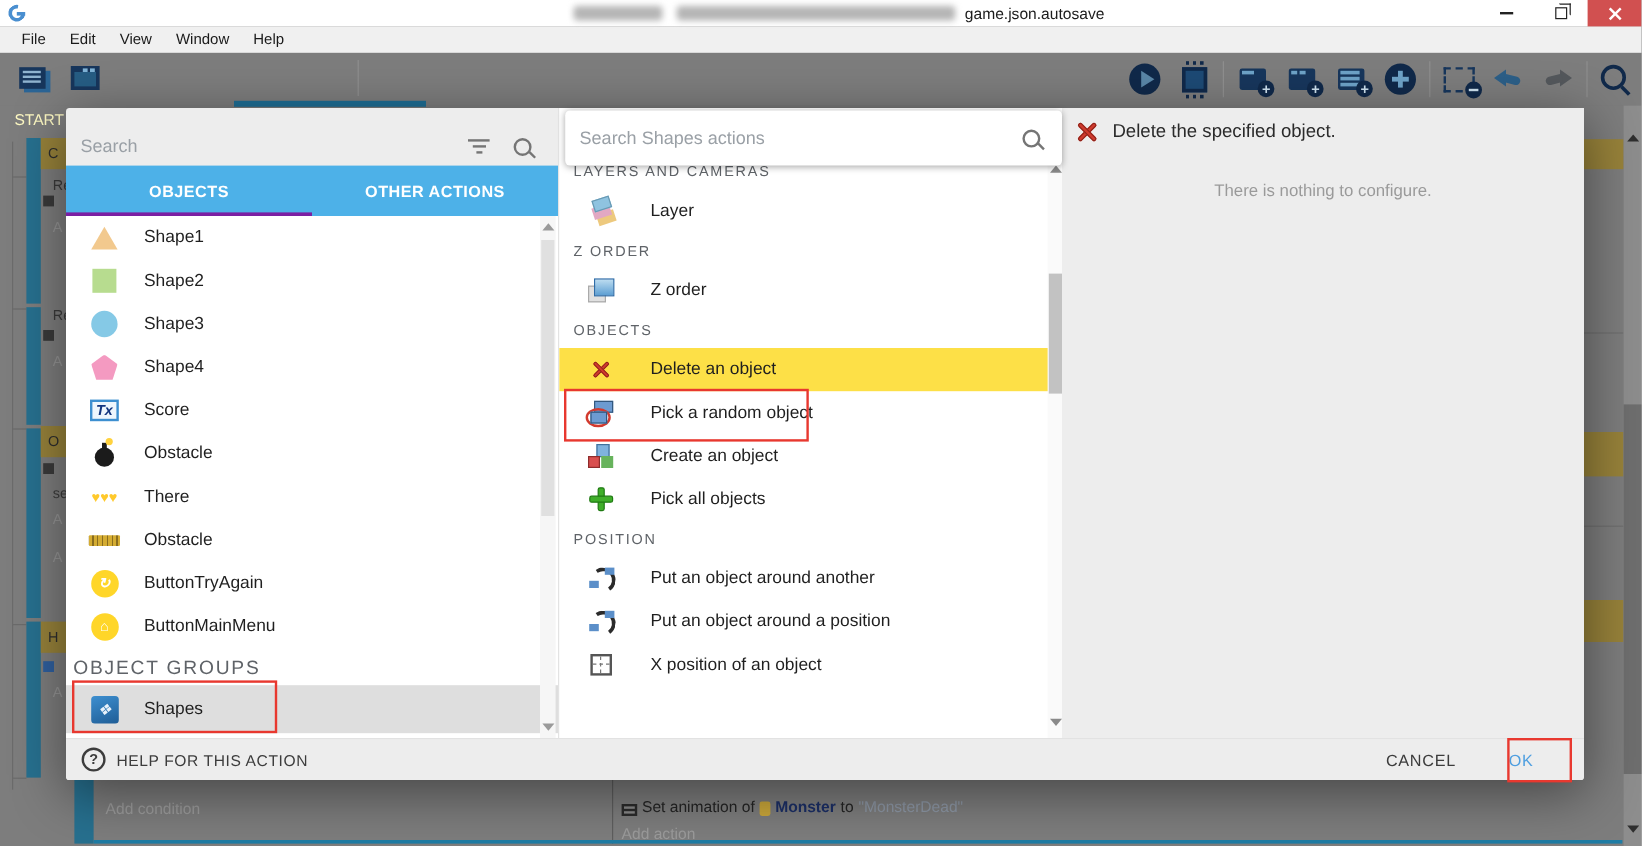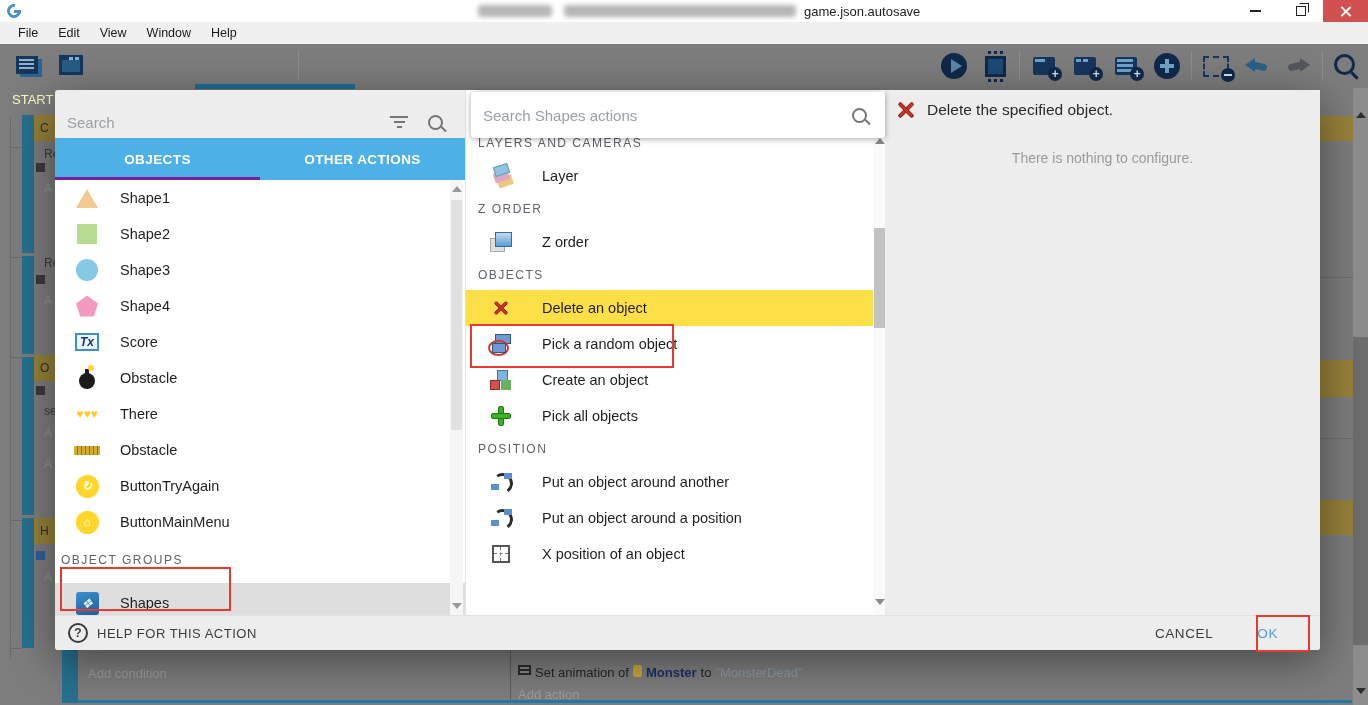--- a/index.html
+++ b/index.html
@@ -72,21 +72,21 @@
   .tick{position:absolute;left:10px;width:12px;height:1px;background:#6b6b6b}
   .teal-col{position:absolute;left:22px;width:12px;background:#27708f}
   .ychip{position:absolute;left:34px;width:21px;height:26px;background:#97823a;color:#2e2e2e;font-size:12px;display:flex;align-items:center;padding-left:6px;box-sizing:border-box}
   .frag{position:absolute;left:44px;font-size:12px;color:#3a3a3a}
   .frag.dim{color:#949494}
   .mini-ic{position:absolute;left:36px;width:9px;height:9px;background:#3a3a3a}
   .mini-ic.blue{background:#2f5f9e}
   .bb-teal{position:absolute;left:62px;top:650px;width:16px;height:53px;background:#27708f}
   .bb-addcond{position:absolute;left:88px;top:666px;font-size:13px;color:#9c9c9c}
   .bb-divider{position:absolute;left:510px;top:650px;width:1px;height:53px;background:#5e5e5e}
-  .bb-action{position:absolute;left:518px;top:665px;font-size:13px;color:#242424;display:flex;align-items:flex-start;gap:4px}
+  .bb-action{position:absolute;left:518px;top:665px;font-size:13px;color:#242424;display:flex;align-items:flex-end;gap:4px}
   .anim-ic{width:13px;height:10px;background:#2b2b2b;position:relative}
   .anim-ic::after{content:'';position:absolute;left:2px;top:2px;width:9px;height:2px;background:#888;box-shadow:0 4px 0 #888}
   .monster-ic{width:9px;height:12px;background:#caa73a;border-radius:2px}
   .obj-name{font-weight:bold;color:#1c2f66}
   .anim-val{color:#8e98a6}
   .bb-addaction{position:absolute;left:518px;top:687px;font-size:13px;color:#9c9c9c}
   .bb-bottomline{position:absolute;left:78px;top:700px;right:16px;height:3px;background:#1f7ca4}
   .r-yellow{position:absolute;left:1320px;width:33px;background:#97823a}
   .r-line{position:absolute;left:1320px;width:33px;height:1px;background:#6f6f6f}
   .r-scroll-track{position:absolute;left:1353px;top:88px;width:15px;height:617px;background:#8d8d8d}
@@ -105,21 +105,21 @@
   .ic-filter i:nth-child(1){width:18px}.ic-filter i:nth-child(2){width:11px}.ic-filter i:nth-child(3){width:5px}
   .ic-mag{width:11px;height:11px;border:2px solid #757575;border-radius:50%;position:relative;margin-right:22px;flex:none}
   .ic-mag::after{content:'';position:absolute;width:7px;height:2px;background:#757575;transform:rotate(45deg);right:-6px;bottom:-2px}
   .ltabs{position:absolute;left:0;top:48px;width:410px;height:42px;background:#4db1e8;display:flex}
   .ltab{flex:1;display:flex;align-items:center;justify-content:center;color:#fff;font-size:13.5px;font-weight:bold;letter-spacing:.4px;position:relative}
   .ltab.active::after{content:'';position:absolute;left:0;right:0;bottom:0;height:3px;background:#7b1fa2}
   .llist{position:absolute;left:0;top:90px;width:410px;height:435px;background:#fff;overflow:hidden}
   .lrow{height:36px;display:flex;align-items:center;padding-left:15px}
   .lrow .oic{width:34px;display:flex;justify-content:center;align-items:center}
   .lrow .lbl{margin-left:16px;font-size:14.5px;color:#1f1f1f}
-  .lheader{height:27px;display:flex;align-items:flex-end;padding-left:6px;padding-bottom:16px;font-size:12px;color:#5f6368;letter-spacing:1.5px}
+  .lheader{height:27px;display:flex;align-items:flex-end;padding-left:6px;padding-bottom:4px;font-size:16px;color:#5f6368;letter-spacing:1.5px}
   .lrow.group{height:40px;background:#dedede}
   .lscroll{position:absolute;left:395px;top:90px;width:13px;height:435px;background:#f6f6f6}
   .lscroll .tri-up{left:2px;top:6px;border-bottom-color:#9a9a9a}
   .lscroll .tri-down{left:2px;bottom:6px;border-top-color:#9a9a9a}
   .lscroll-thumb{position:absolute;left:1px;top:20px;width:11px;height:230px;background:#e0e0e0}
 
   
   .mpanel{position:absolute;left:410px;top:0;width:420px;height:525px;background:#fff;border-left:1px solid #e3e3e3;box-sizing:border-box}
   .msearch-card{position:absolute;left:5px;top:2px;width:414px;height:46px;background:#fff;border-radius:4px;box-shadow:0 1px 6px rgba(0,0,0,.35);display:flex;align-items:center;z-index:2;box-sizing:border-box}
   .mlist{position:absolute;left:0;top:38px;width:420px;height:487px;overflow:hidden}

